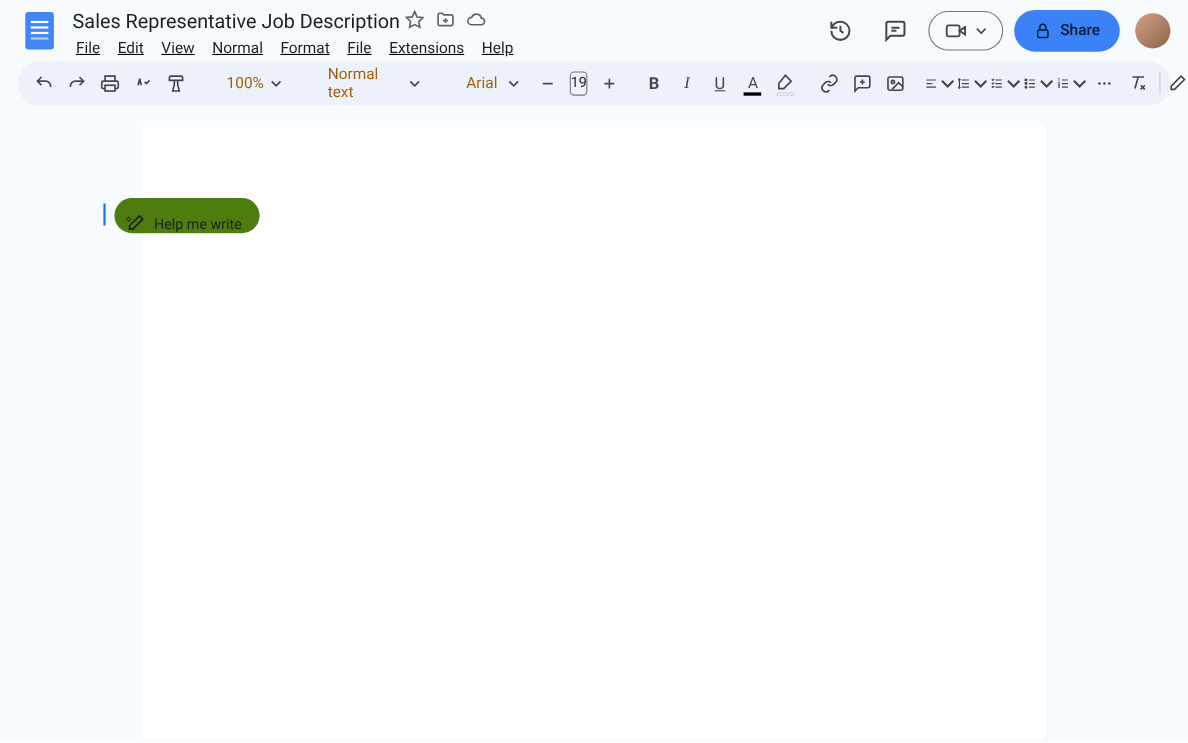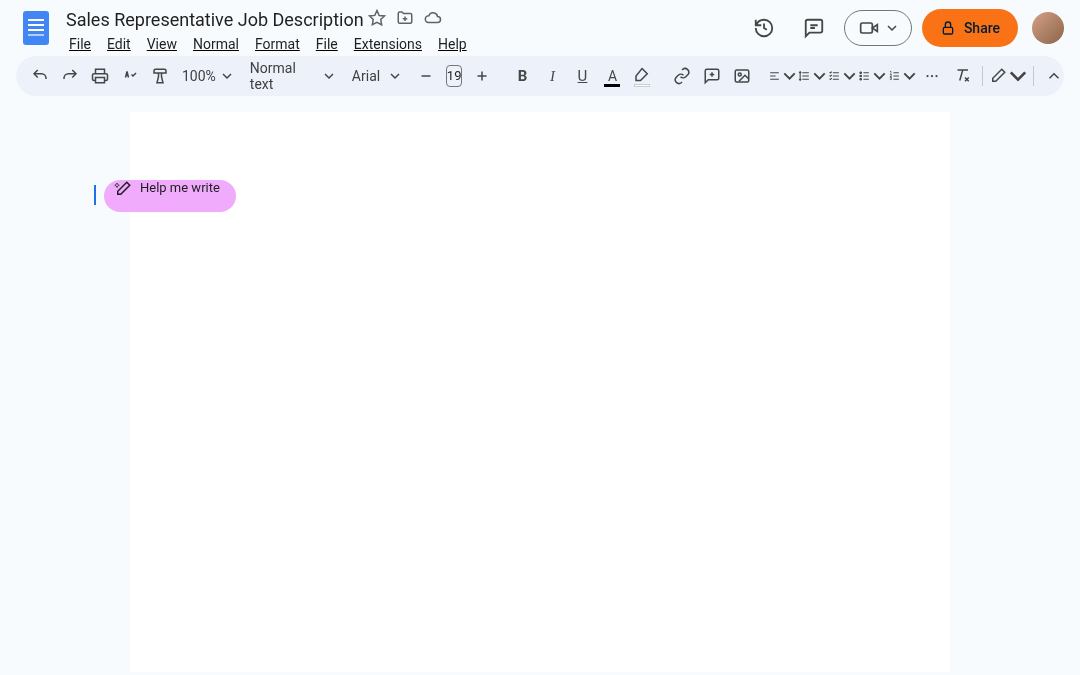--- a/index.html
+++ b/index.html
@@ -96,21 +96,21 @@
       border-radius: 20px;
       display: flex;
       align-items: center;
       padding: 0 14px;
       gap: 8px;
       cursor: pointer;
       color: #444746;
     }
     .share-btn {
       height: 38px;
-      background: #f97316;
+      background: #3b82f6;
       border-radius: 20px;
       display: flex;
       align-items: center;
       gap: 8px;
       padding: 0 18px;
       font-size: 14px;
       font-weight: 500;
       color: #001d35;
       cursor: pointer;
     }
@@ -143,22 +143,23 @@
     }
     .tb-btn svg { width: 18px; height: 18px; }
     .tb-sep {
       width: 1px;
       height: 20px;
       background: #c7c7c7;
       margin: 0 4px;
     }
     .tb-text {
       font-size: 14px;
-      color: #404040;
+      color: #a16207;
       padding: 0 6px;
+      margin-left: 24px;
     }
     .zoom-group, .style-group, .font-group {
       display: flex;
       align-items: center;
       cursor: pointer;
     }
     .dd { width: 10px; height: 10px; }
     .fsize-box {
       width: 28px;
       height: 22px;
@@ -209,25 +210,25 @@
       left: 94px;
       top: 185px;
       width: 2px;
       height: 20px;
       background: #1a73e8;
     }
     .help-chip {
       position: absolute;
       left: 104px;
       top: 180px;
-      background: #f0abfc;
+      background: #4d7c0f;
       border-radius: 18px;
       height: 32px;
       display: flex;
-      align-items: flex-start;
+      align-items: flex-end;
       gap: 8px;
       padding: 0 16px 0 10px;
       font-size: 13px;
       color: #1f1f1f;
       cursor: pointer;
     }
     .help-chip svg { width: 18px; height: 18px; }
   </style>
 </head>
 <body>

